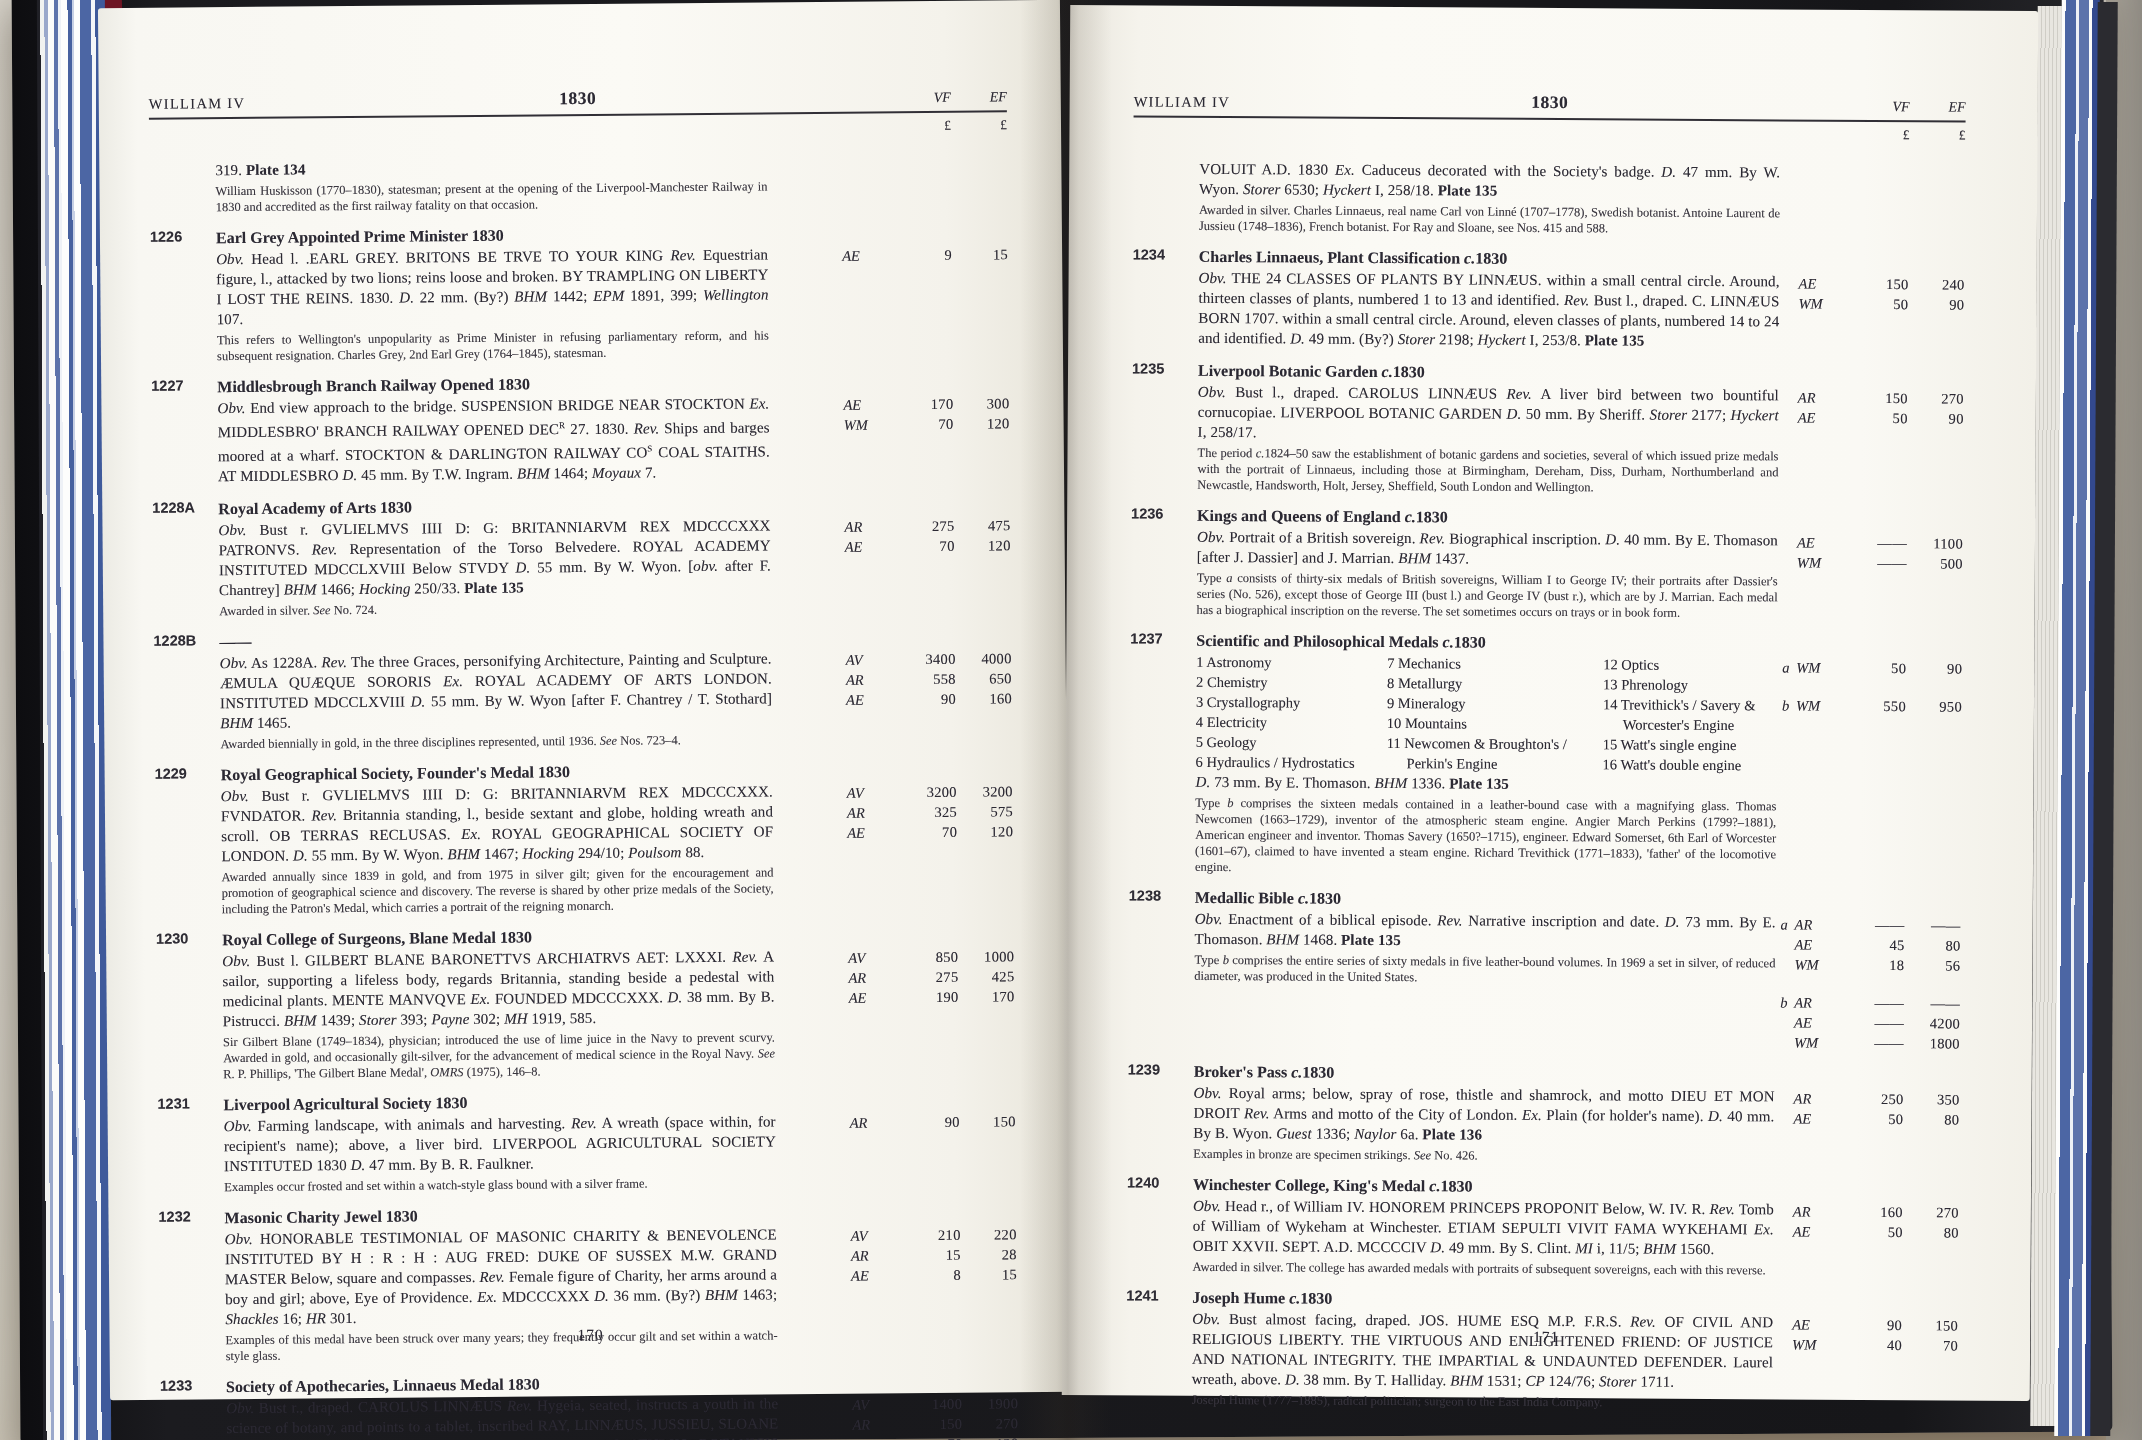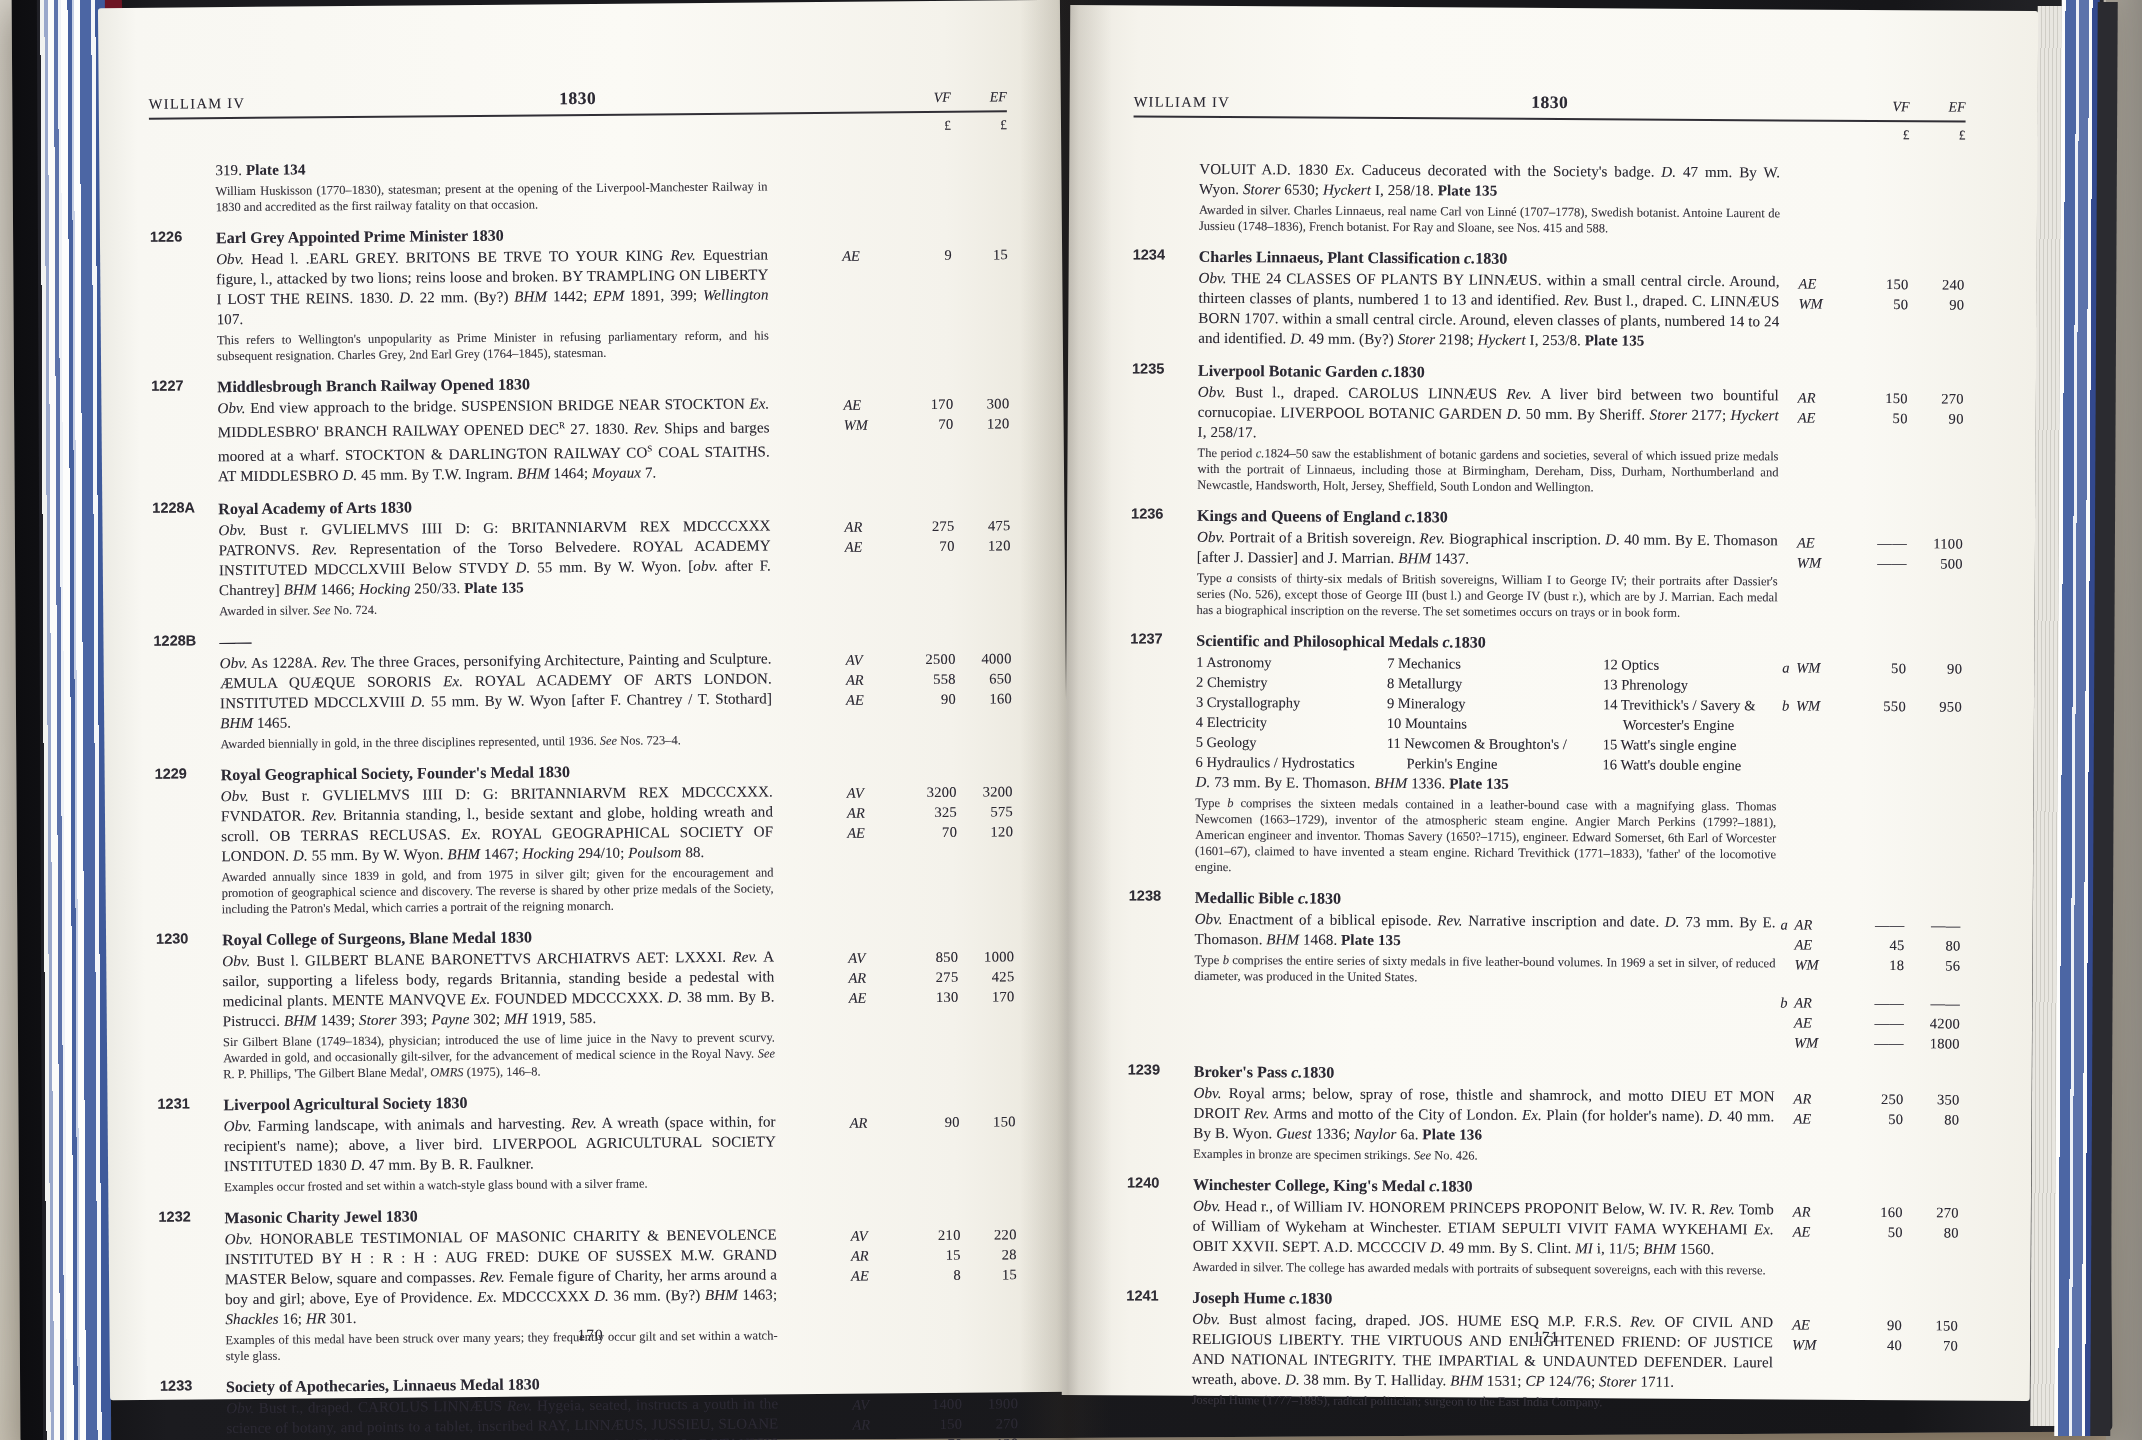--- a/index.html
+++ b/index.html
@@ -181,21 +181,21 @@
       <p class="title">——</p>
 
       <p class="desc"><i>Obv.</i> As 1228A. <i>Rev.</i> The three Graces, personifying Architecture, Painting and Sculpture. ÆMULA QUÆQUE SORORIS <i>Ex.</i> ROYAL ACADEMY OF ARTS LONDON. INSTITUTED MDCCLXVIII <i>D.</i> 55 mm. By W. Wyon [after F. Chantrey / T. Stothard] <i>BHM</i> 1465.</p>
 
     <p class="note">Awarded biennially in gold, in the three disciplines represented, until 1936. <i>See</i> Nos. 723–4.</p>
             </div>
     <div class="prices" style="top: 24px;">
               <div class="prow">
                 <span class="pre"></span>
                 <span class="metal">AV</span>
-                <span class="pvf">2500</span>
+                <span class="pvf">3400</span>
                 <span class="pef">4000</span>
               </div>
               <div class="prow">
                 <span class="pre"></span>
                 <span class="metal">AR</span>
                 <span class="pvf">558</span>
                 <span class="pef">650</span>
               </div>
               <div class="prow">
                 <span class="pre"></span>
@@ -253,21 +253,21 @@
               </div>
               <div class="prow">
                 <span class="pre"></span>
                 <span class="metal">AR</span>
                 <span class="pvf">275</span>
                 <span class="pef">425</span>
               </div>
               <div class="prow">
                 <span class="pre"></span>
                 <span class="metal">AE</span>
-                <span class="pvf">130</span>
+                <span class="pvf">190</span>
                 <span class="pef">170</span>
               </div>
             </div>
   </div>
           <div class="entry" style="min-height: 44px;">
     <span class="num">1231</span>
     <div class="body">
       <p class="title">Liverpool Agricultural Society 1830</p>
 
       <p class="desc"><i>Obv.</i> Farming landscape, with animals and harvesting. <i>Rev.</i> A wreath (space within, for recipient's name); above, a liver bird. LIVERPOOL AGRICULTURAL SOCIETY INSTITUTED 1830 <i>D.</i> 47 mm. By B. R. Faulkner.</p>

